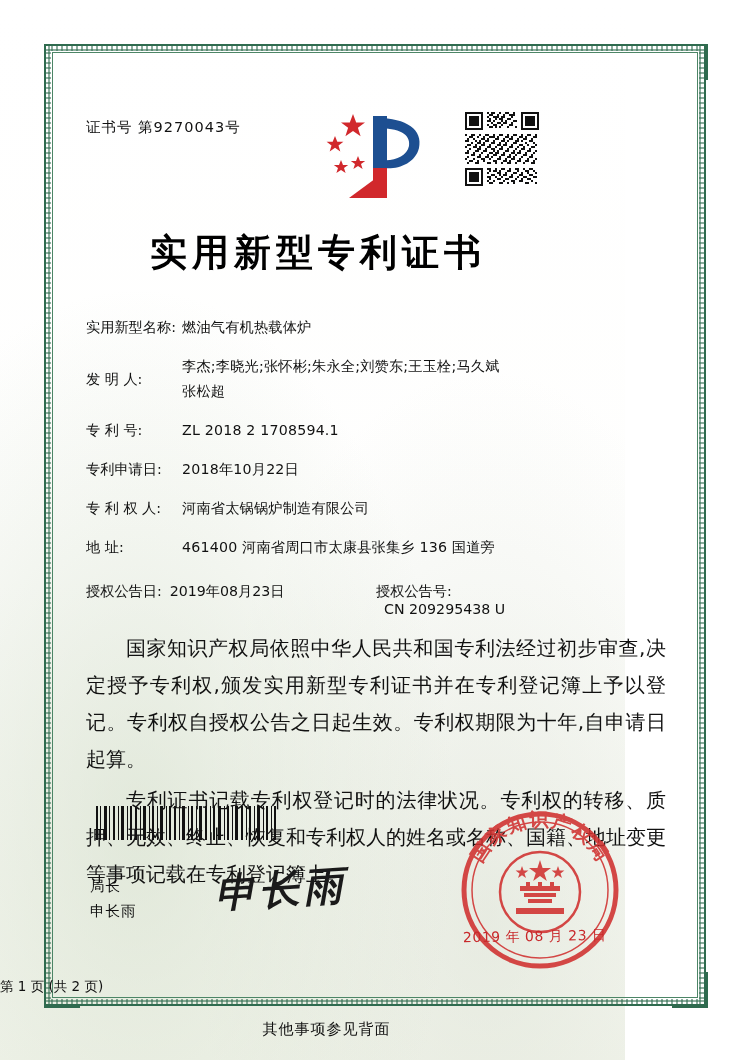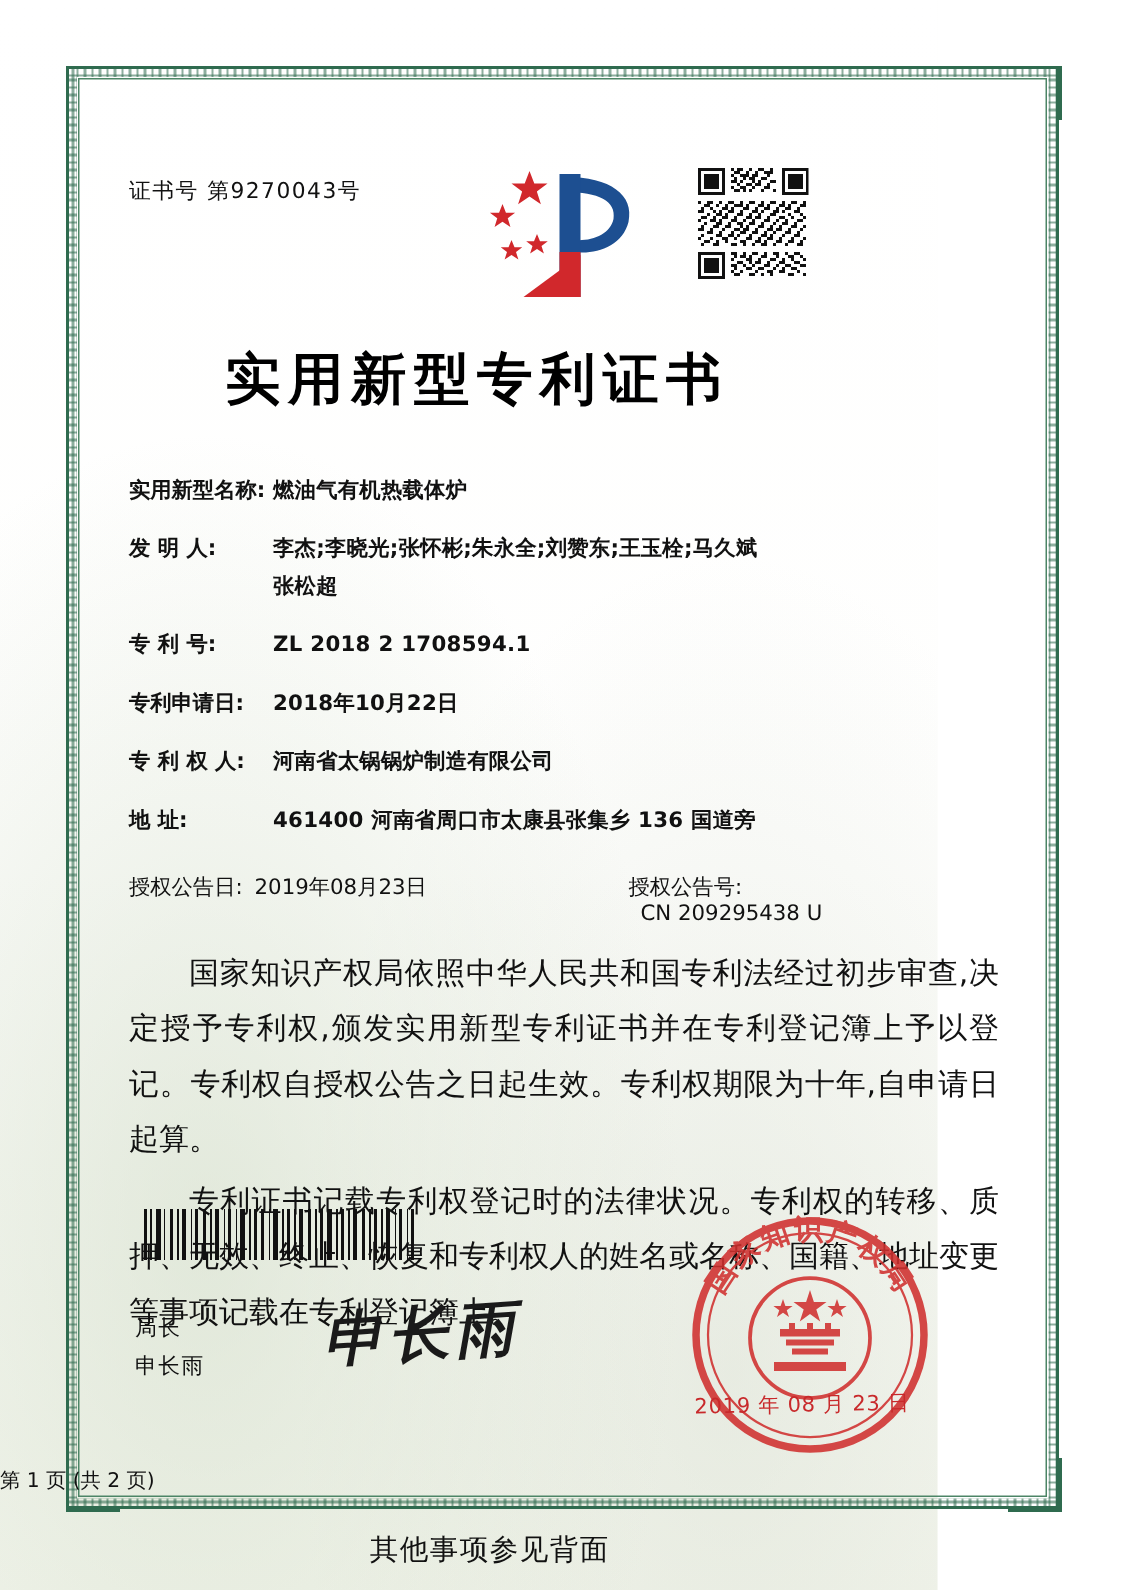--- a/index.html
+++ b/index.html
@@ -111,26 +111,25 @@
   }
 
   
   .fields {
     position: absolute;
     left: 86px; top: 316px;
     width: 580px;
   }
   .field-row {
     display: flex;
-    align-items: flex-start;
+    align-items: center;
     margin-bottom: 17px;
     font-size: 14.2px;
     line-height: 1.55;
     color: #111;
-    font-weight: bold;
   }
   .field-label {
     width: 96px;
     flex: none;
     letter-spacing: 0px;
     white-space: nowrap;
   }
   .field-label.spread {
     display: flex;
     justify-content: space-between;
@@ -143,21 +142,20 @@
     display: block;
     margin-top: 3px;
   }
 
   .pub-row {
     display: flex;
     align-items: flex-start;
     margin-top: 24px;
     font-size: 14.2px;
     color: #111;
-    gap: 43px;
   }
   .pub-left { width: 290px; display: flex; }
   .pub-right { display: flex; flex-direction: column; }
   .pub-label { white-space: nowrap; }
   .pub-value { margin-left: 8px; white-space: nowrap; }
 
   
   .paragraphs {
     position: absolute;
     left: 86px; top: 630px;
@@ -220,21 +218,21 @@
     left: 0; right: 0; top: 978px;
     text-align: left;
     font-size: 13.5px;
     color: #111;
   }
 
   .footer-note {
     position: absolute;
     left: 0; right: 0; top: 1020px;
     text-align: center;
-    font-size: 19px;
+    font-size: 15px;
     color: #111;
     letter-spacing: 1px;
     padding-left: 28px;
   }
 </style>
 </head>
 <body>
 
 <div class="page">
 

